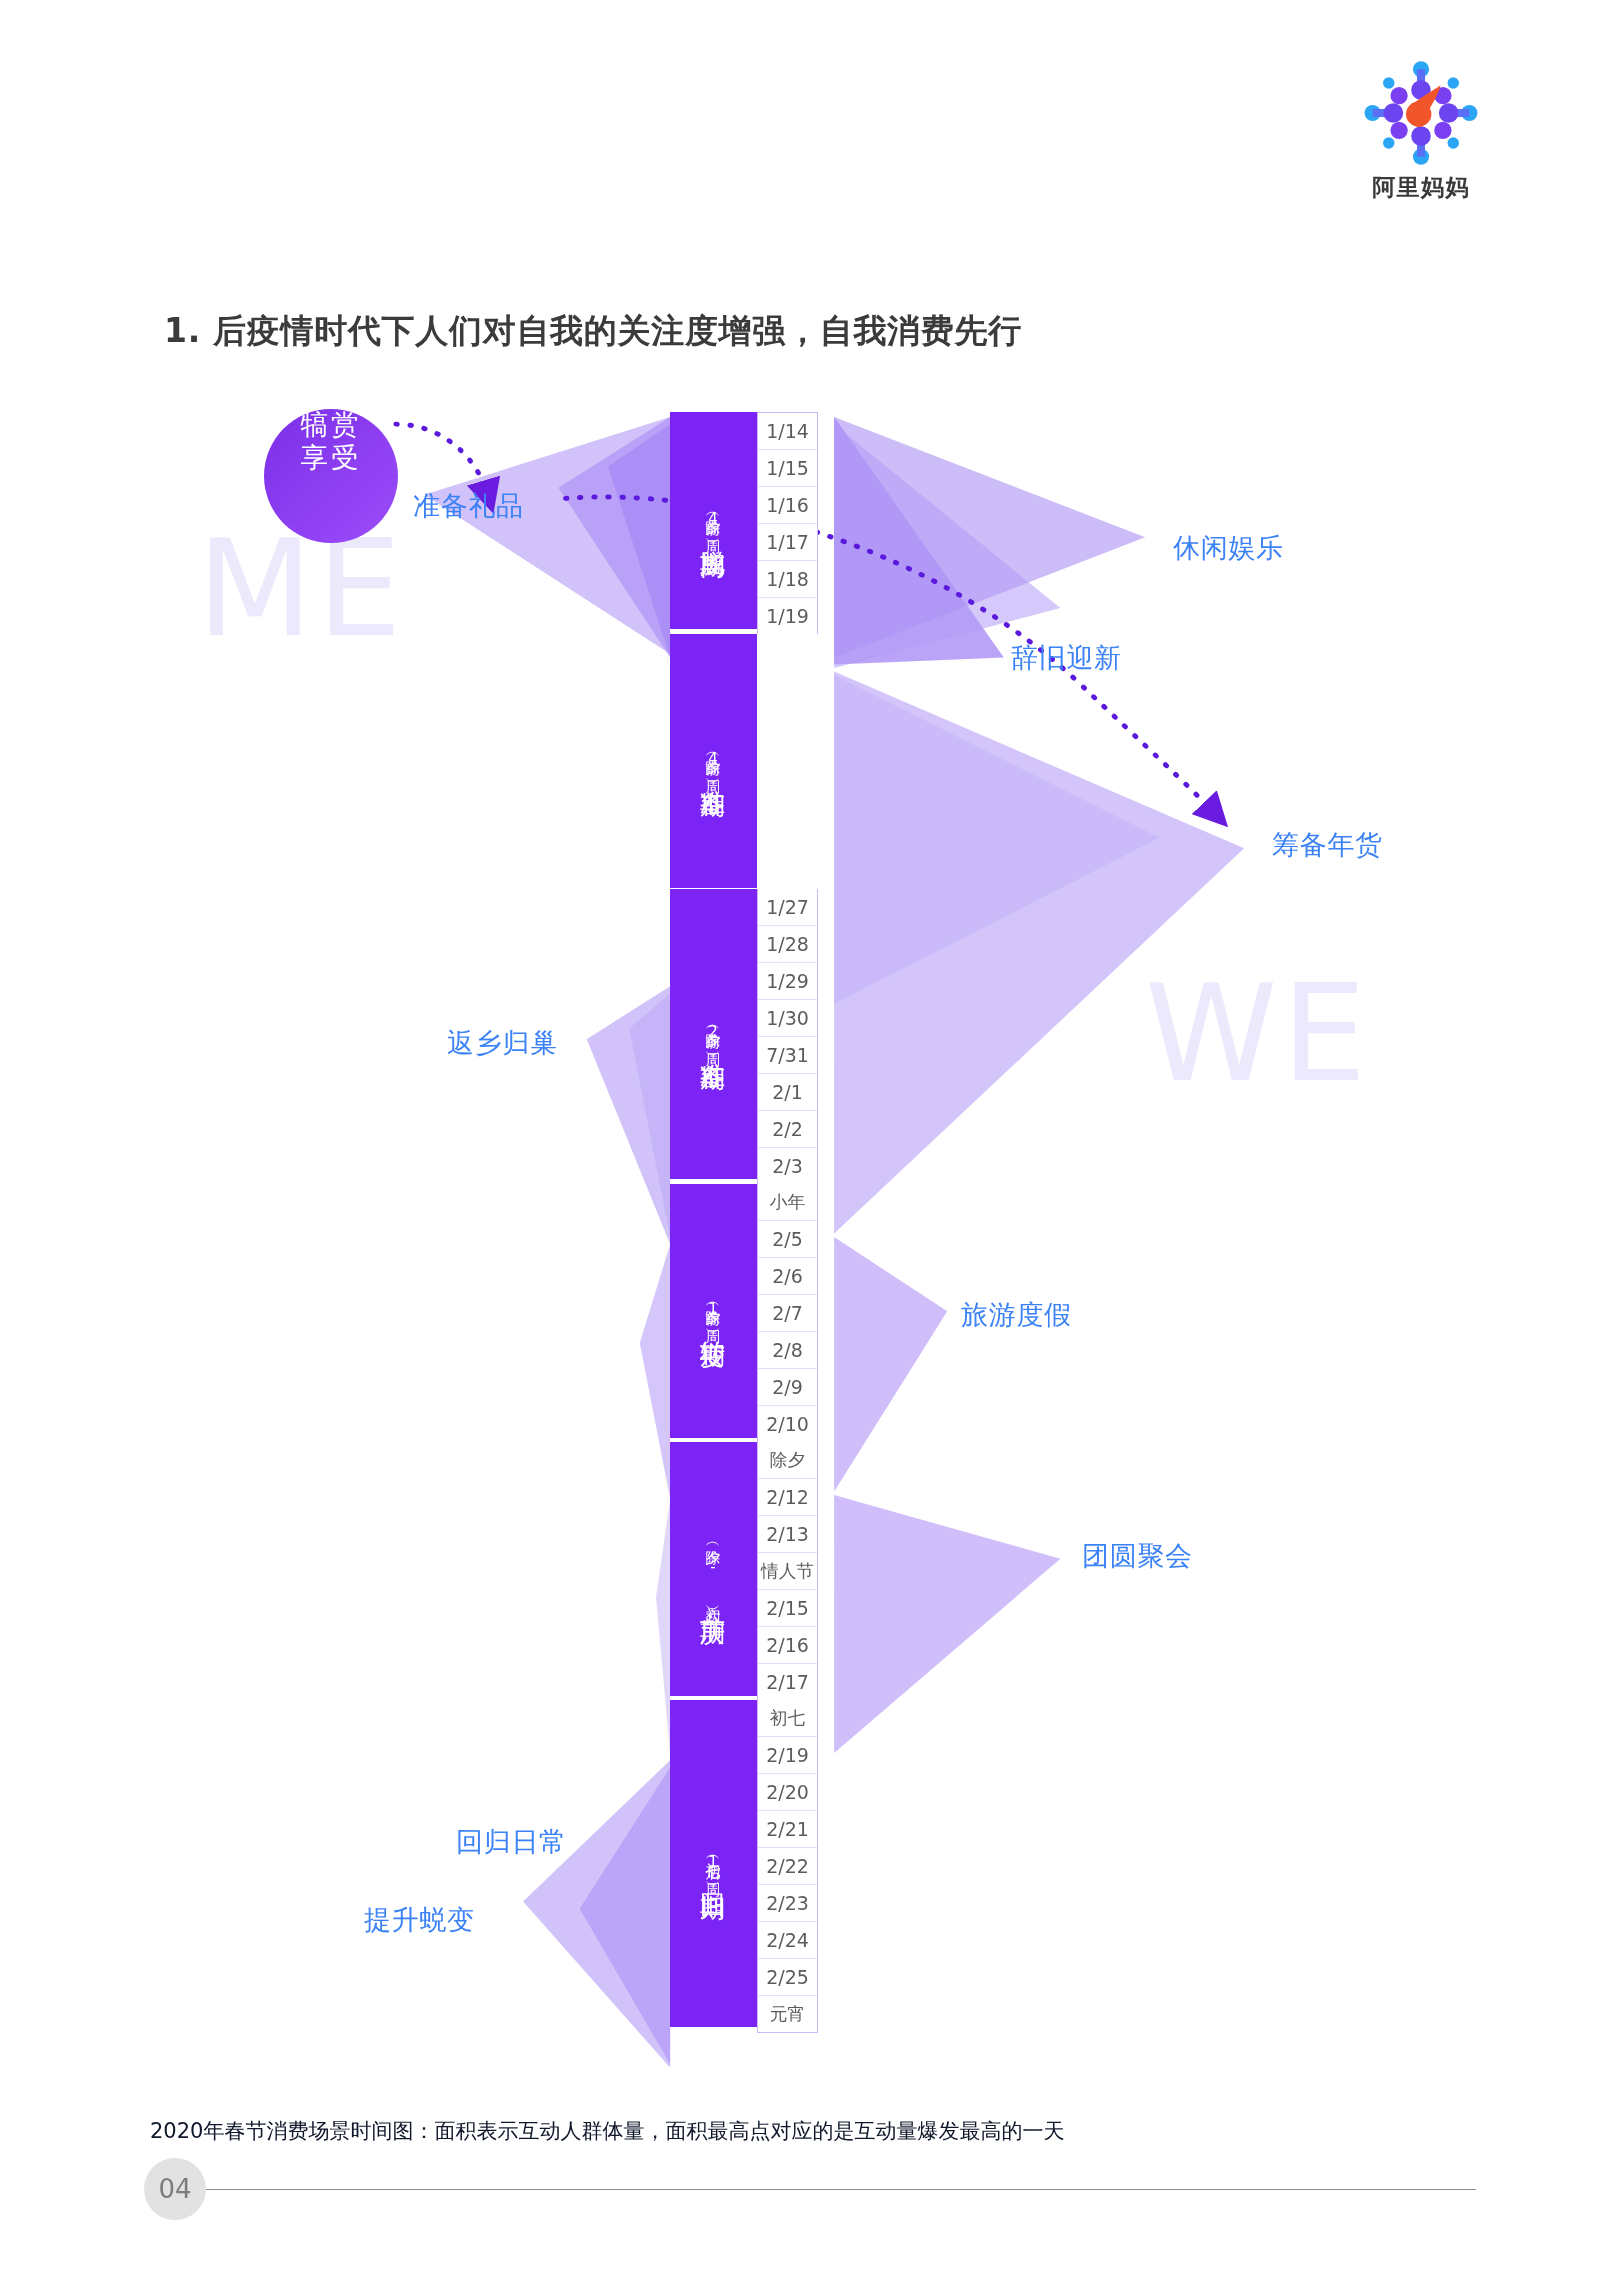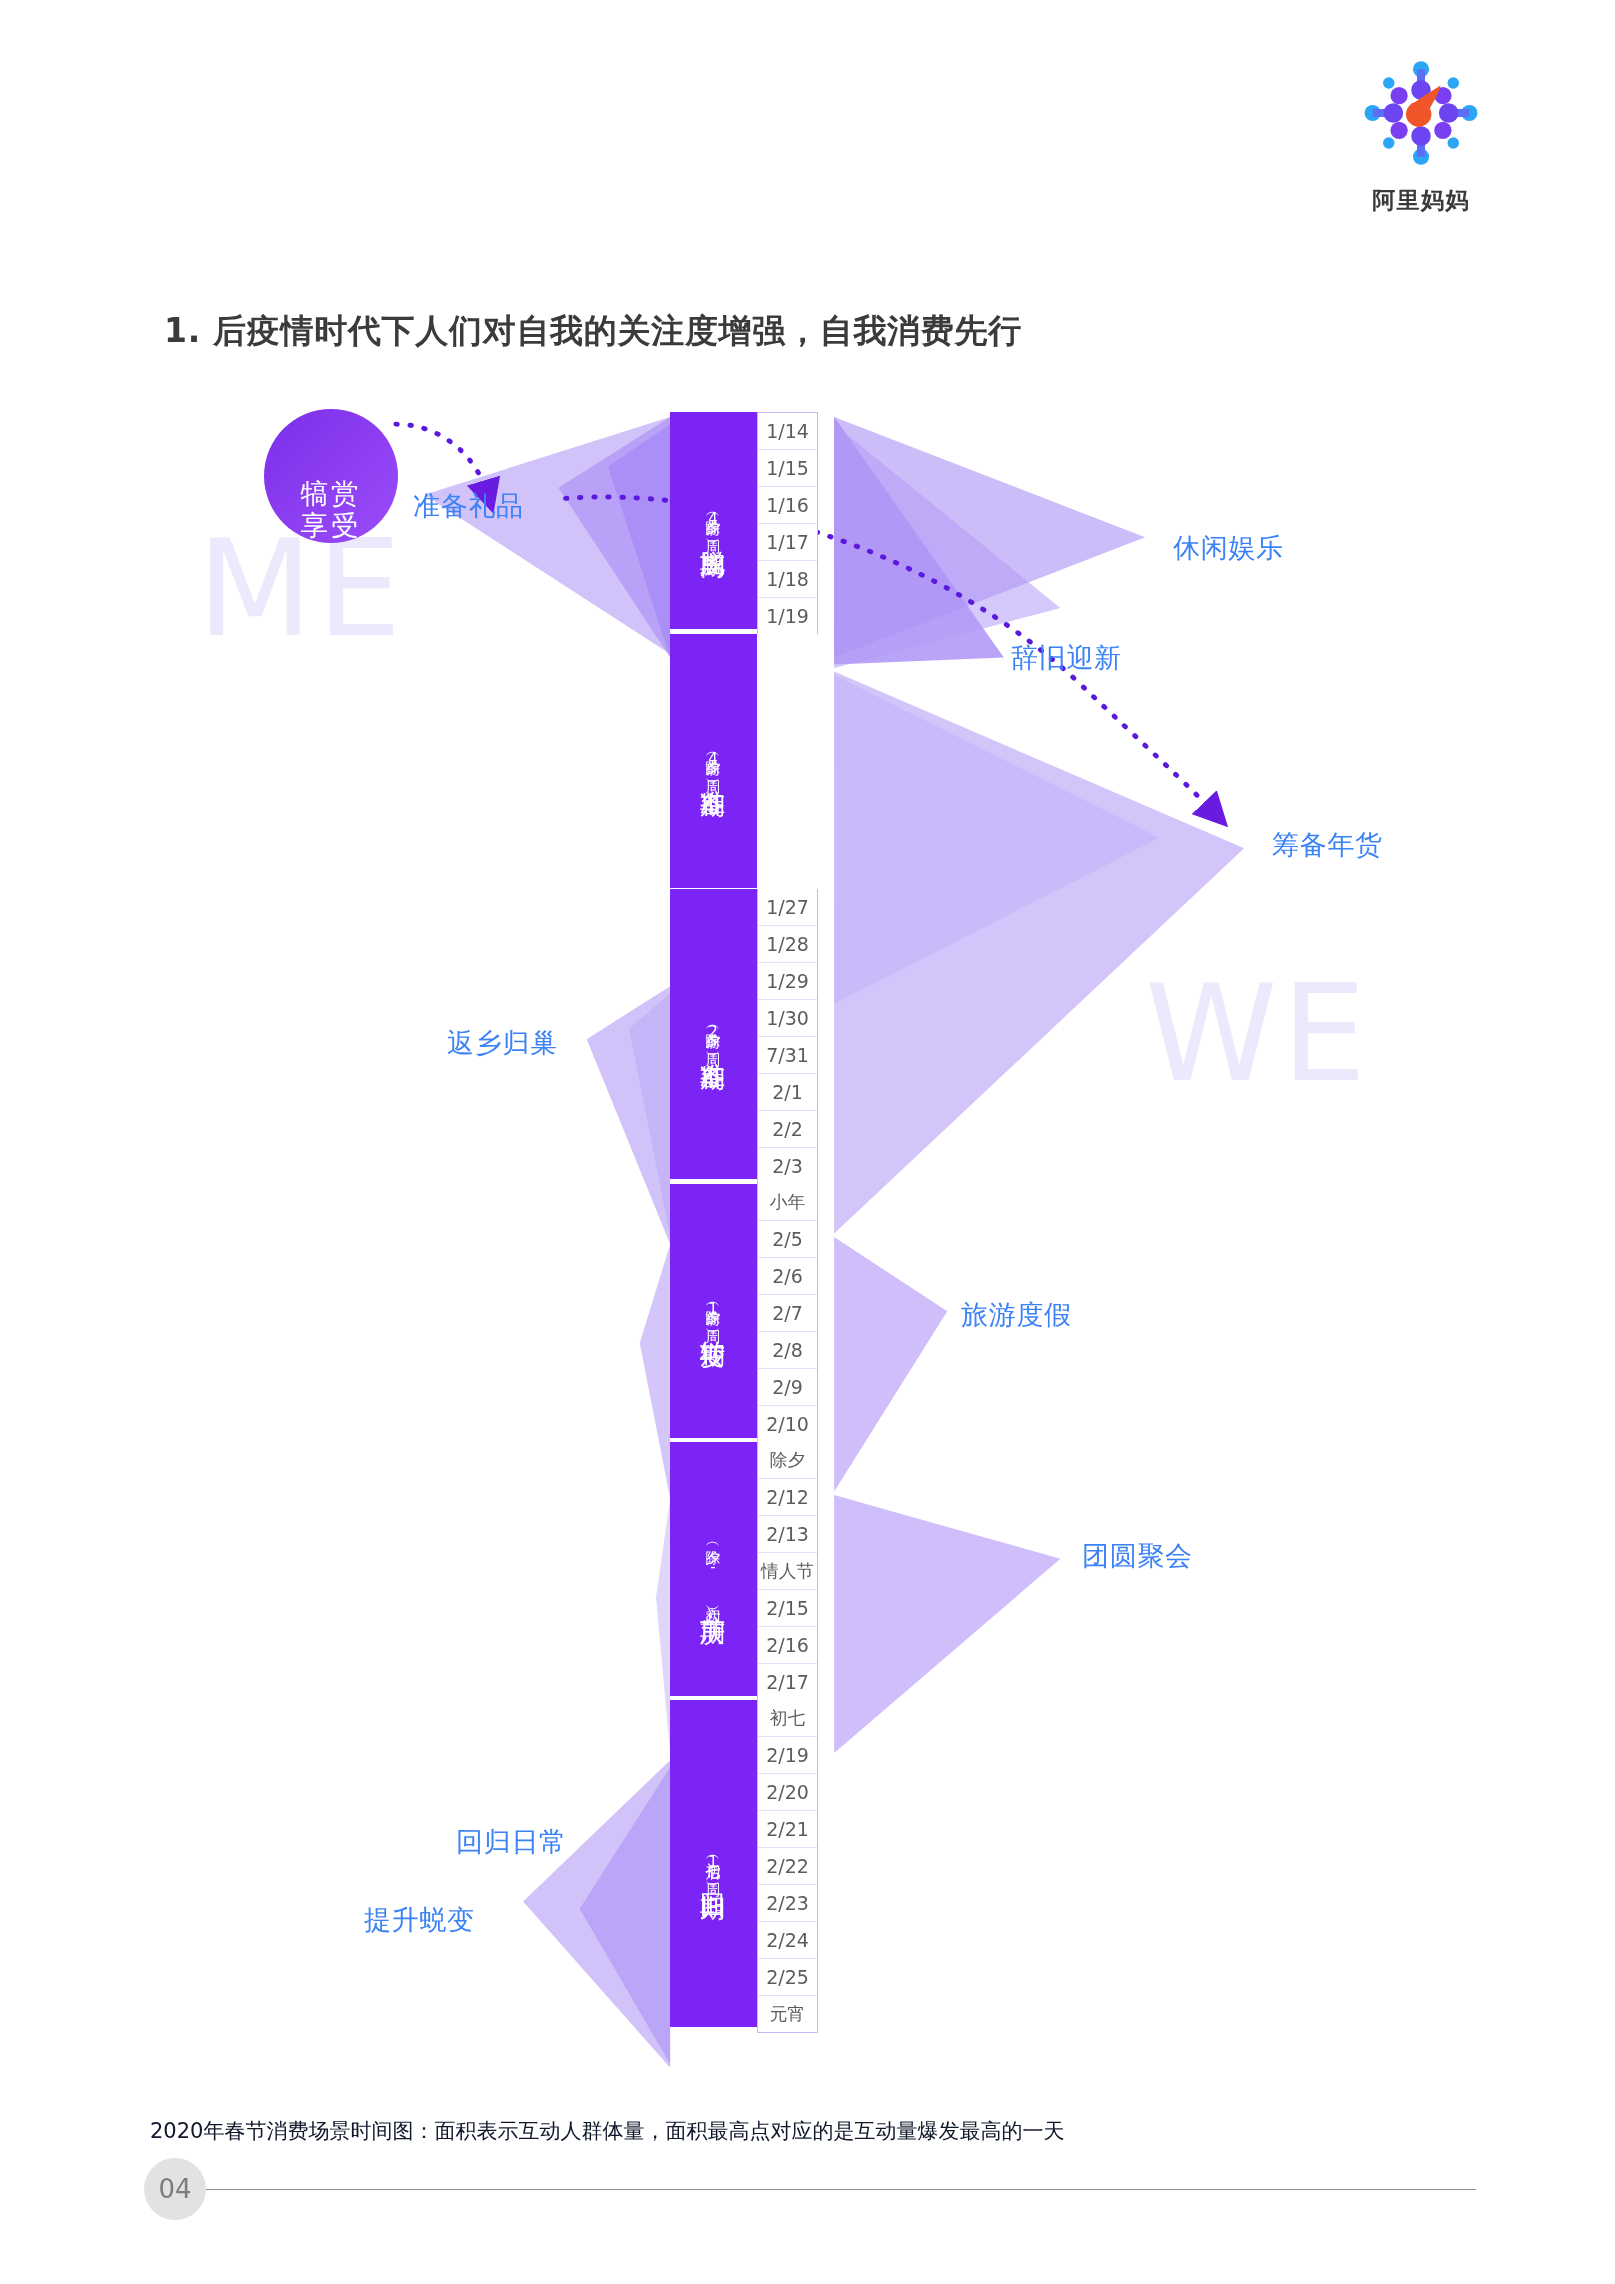--- a/index.html
+++ b/index.html
@@ -22,21 +22,21 @@
     top: 60px;
     width: 156px;
     text-align: center;
   }
   #logo-mark { width: 120px; height: 106px; margin: 0 auto; display: block; }
   #logo-text {
     font-size: 23px;
     font-weight: 700;
     color: #3a3a3a;
     letter-spacing: 1.4px;
-    margin-top: 19px;
+    margin-top: 6px;
     font-family: "DejaVu Sans", sans-serif;
   }
 
   
   #page-title {
     position: absolute;
     left: 164px;
     top: 309px;
     font-size: 33px;
     font-weight: 700;
@@ -75,21 +75,21 @@
     left: 264px;
     top: 409px;
     width: 134px;
     height: 134px;
     border-radius: 50%;
     background: linear-gradient(135deg, #7a2fe8 0%, #8b3cf0 45%, #9b4dfa 100%);
     color: #ffffff;
     display: flex;
     flex-direction: column;
     align-items: center;
-    justify-content: flex-end;
+    justify-content: flex-start;
     z-index: 8;
     font-family: "DejaVu Sans", sans-serif;
   }
   #reward-badge span {
     font-size: 27.6px;
     line-height: 1.18;
     letter-spacing: 2.8px;
     font-weight: 400;
   }
 

